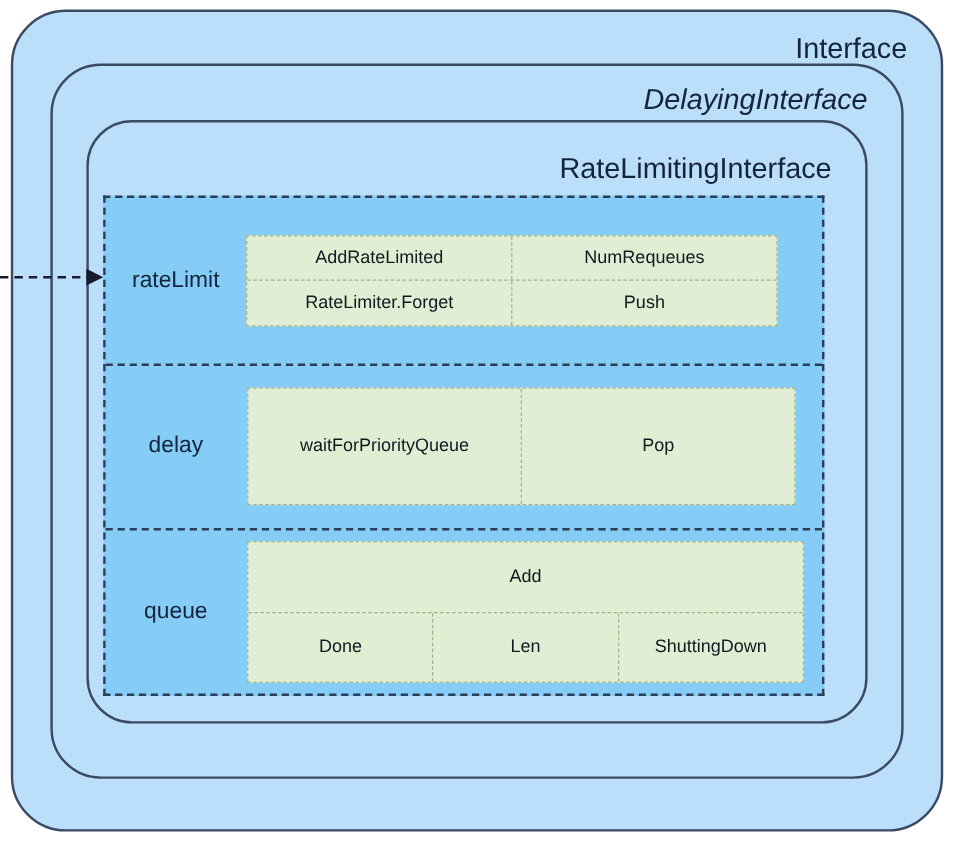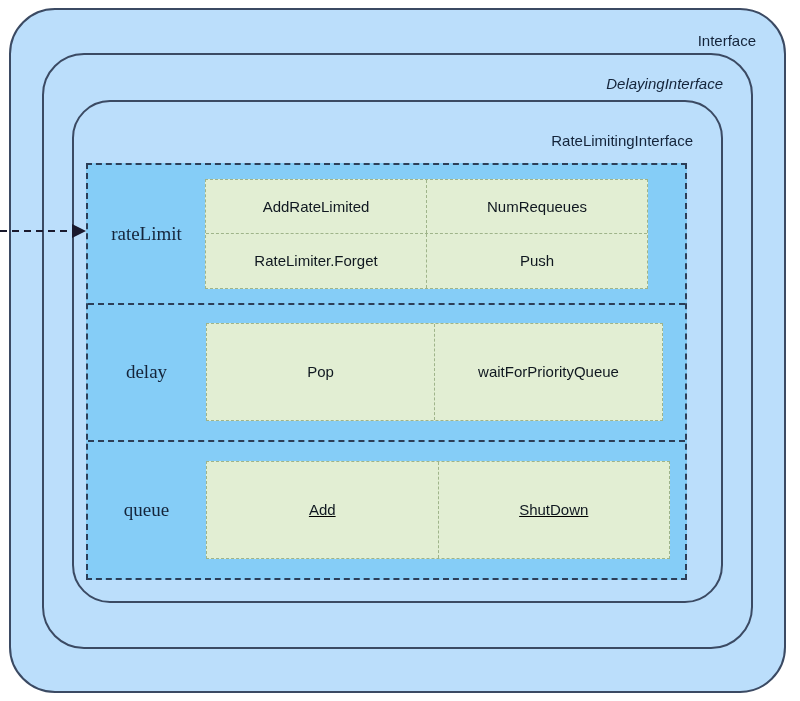--- a/index.html
+++ b/index.html
@@ -41,21 +41,21 @@
   #iface-ratelimiting {
     left: 72px; top: 100px;
     width: 651px; height: 503px;
     border-radius: 38px;
   }
 
   .iface-label {
     position: absolute;
     right: 28px;
     color: #14243a;
-    font-size: 15px;
+    font-size: 24px;
     line-height: 22px;
     white-space: nowrap;
     font-family: "Liberation Sans", sans-serif;
   }
   #label-interface        { top: 20px; }
   #label-delaying         { top: 18px; font-style: italic; }
   #label-ratelimiting     { top: 28px; }
 
   
   #struct-box {
@@ -77,21 +77,21 @@
   .struct-row + .struct-row {
     border-top: 2px dashed #2c3e57;
   }
 
   .struct-name {
     width: 117px;
     flex: 0 0 117px;
     text-align: center;
     color: #14243a;
     font-size: 19px;
-    font-family: Liberation Serif, serif;
+    font-family: Liberation Sans, sans-serif;
   }
 
   
   .method-table {
     flex: 1 1 auto;
     display: flex;
     flex-direction: column;
     background: #e2eed3;
     border: 1px dashed #9fb48a;
     box-sizing: border-box;
@@ -114,23 +114,23 @@
     line-height: 18px;
     text-align: center;
     box-sizing: border-box;
     font-family: "Liberation Sans", sans-serif;
   }
   .method-cell + .method-cell {
     border-left: 1px dashed #9fb48a;
   }
 
   
-  #table-ratelimit { height: 110px; margin-left: 0px;  margin-right: 37px; }
+  #table-ratelimit { height: 76px; margin-left: 0px;  margin-right: 37px; }
   #table-delay     { height: 98px; margin-left: 1px;  margin-right: 22px; }
-  #table-queue     { height: 98px; margin-left: 1px;  margin-right: 15px; text-decoration: underline; }
+  #table-queue     { height: 118px; margin-left: 1px;  margin-right: 15px; }
 
   
   #entry-arrow {
     position: absolute;
     left: 0px; top: 219px;
     width: 90px; height: 24px;
   }
 </style>
 </head>
 <body>
@@ -167,30 +167,34 @@
           <div class="method-cell">RateLimiter.Forget</div>
           <div class="method-cell">Push</div>
         </div>
       </div>
     </div>
 
     <div class="struct-row">
       <div class="struct-name">delay</div>
       <div class="method-table" id="table-delay">
         <div class="method-row">
+          <div class="method-cell">waitForPriorityQueue</div>
           <div class="method-cell">Pop</div>
-          <div class="method-cell">waitForPriorityQueue</div>
         </div>
       </div>
     </div>
 
     <div class="struct-row">
       <div class="struct-name">queue</div>
       <div class="method-table" id="table-queue">
         <div class="method-row">
           <div class="method-cell">Add</div>
-          <div class="method-cell">ShutDown</div>
+        </div>
+        <div class="method-row">
+          <div class="method-cell">Done</div>
+          <div class="method-cell">Len</div>
+          <div class="method-cell">ShuttingDown</div>
         </div>
       </div>
     </div>
 
   </div>
 </div>
 
 </body></html>

